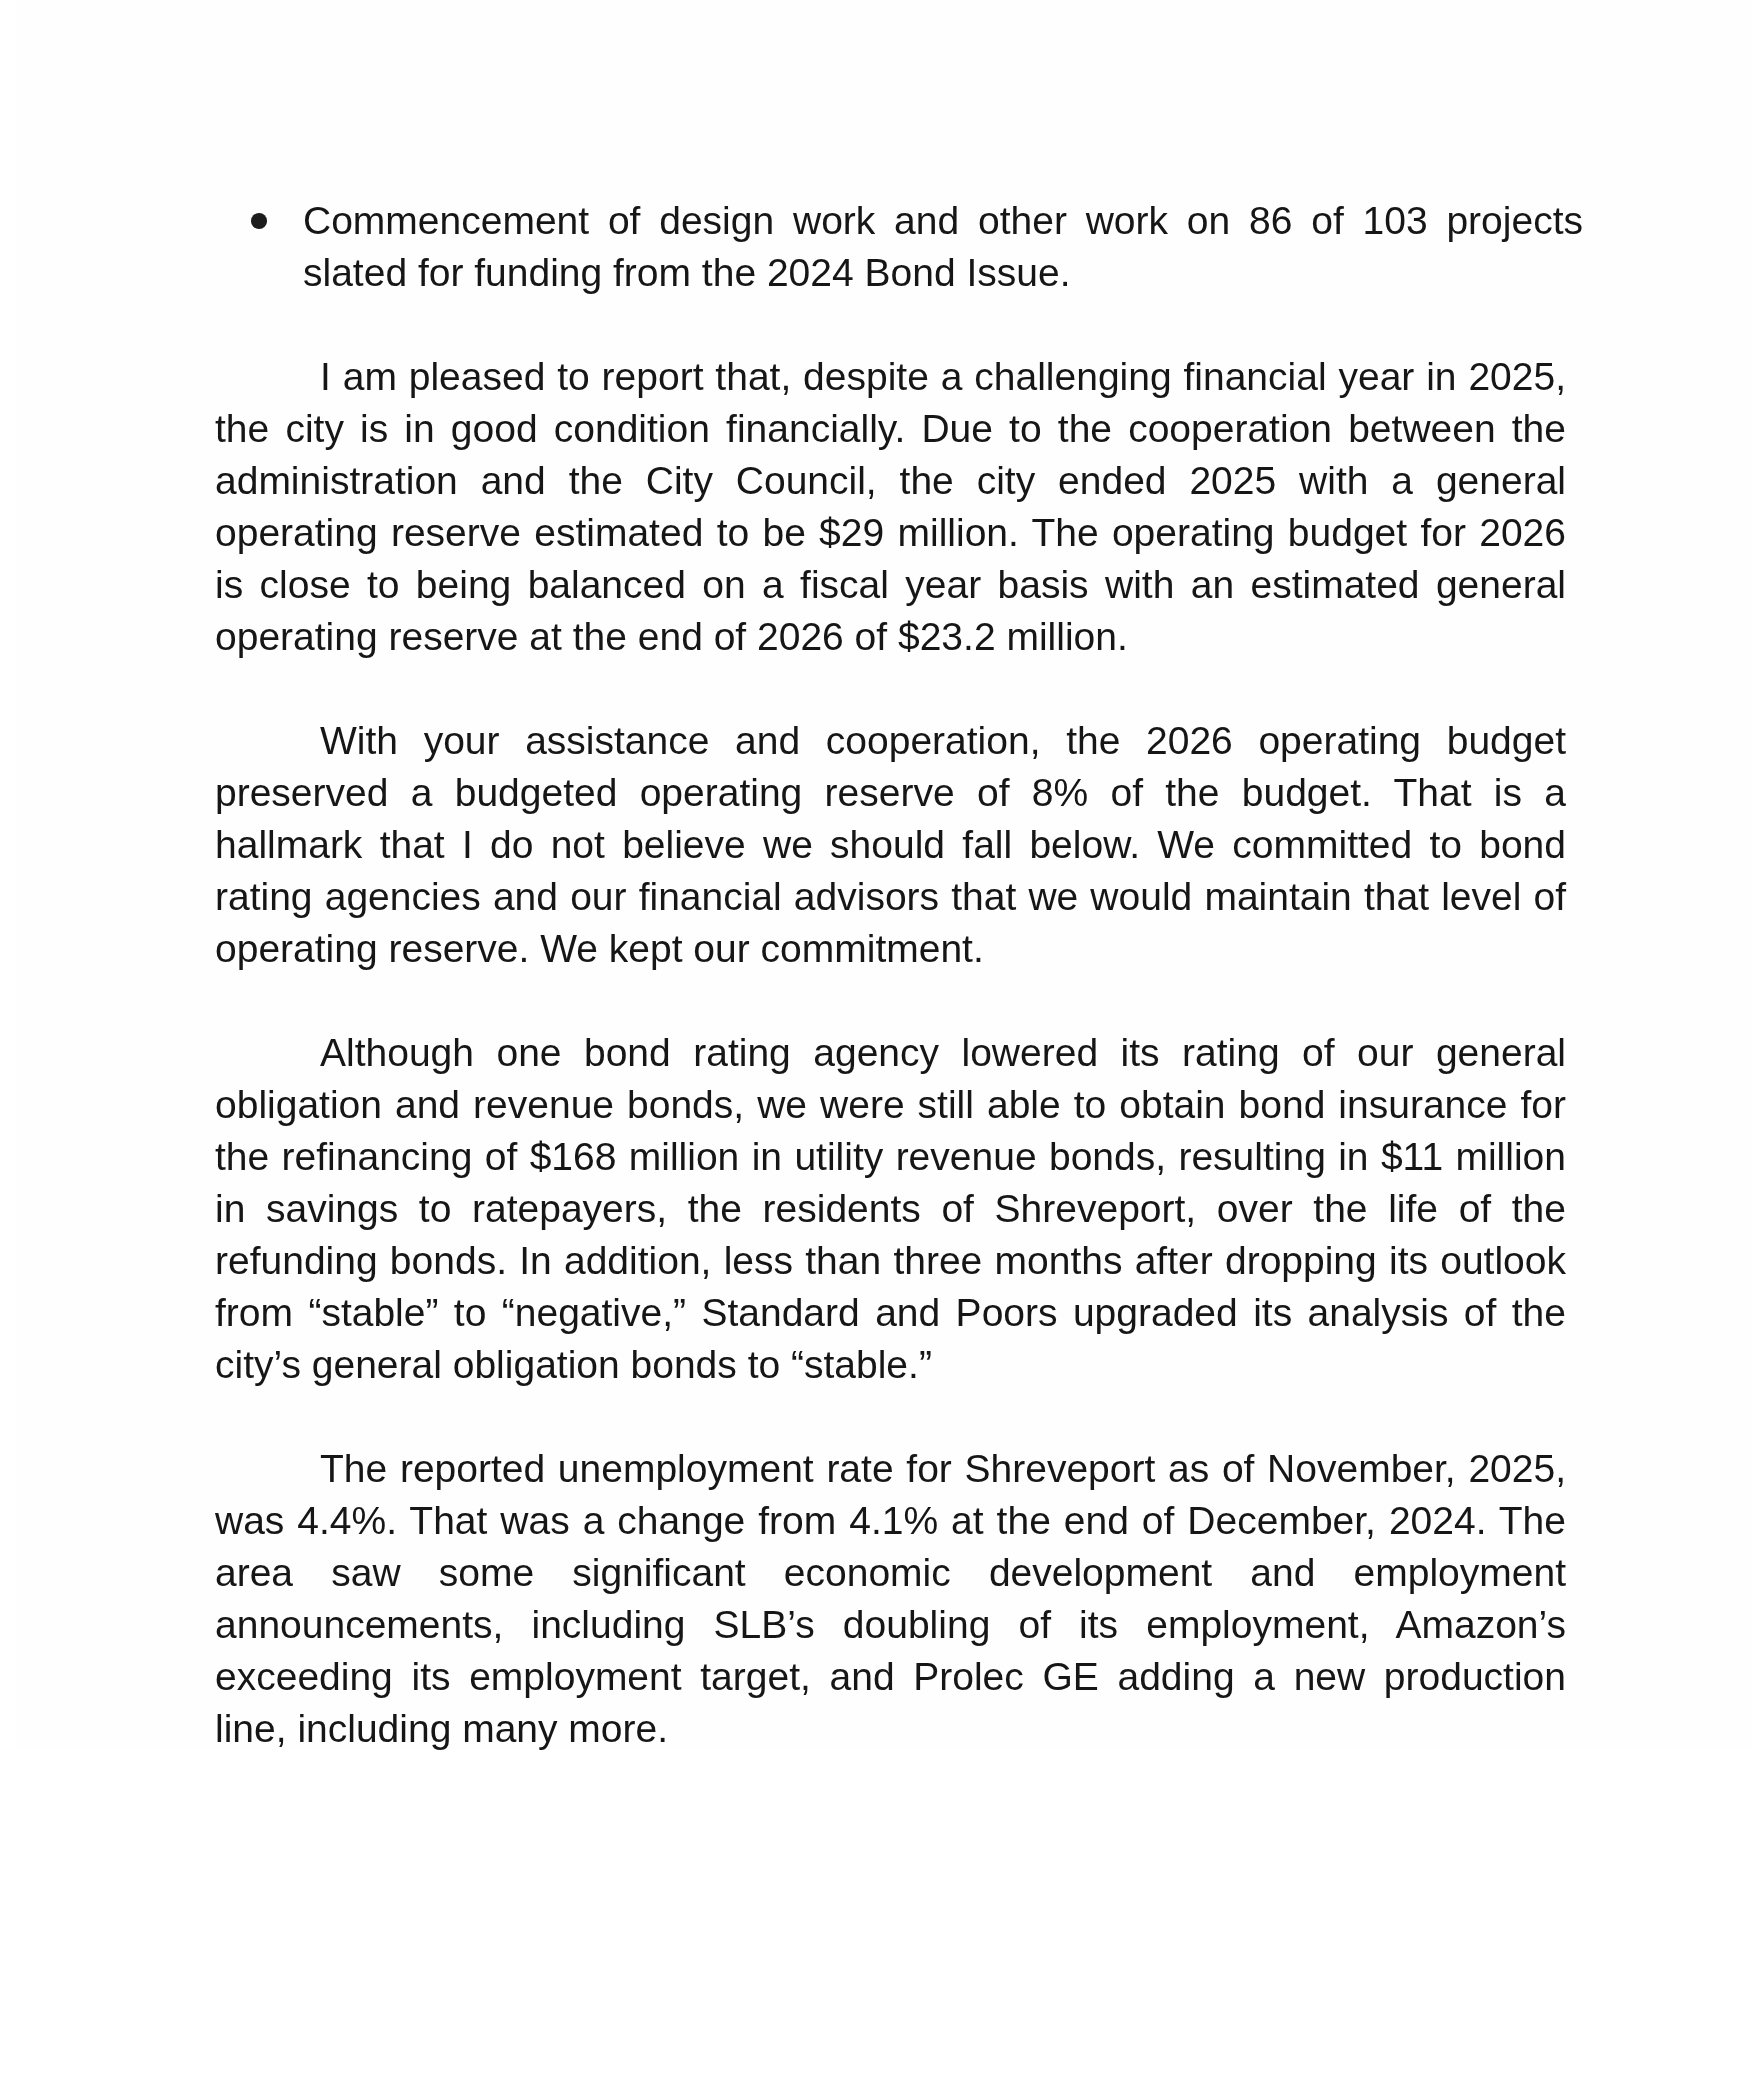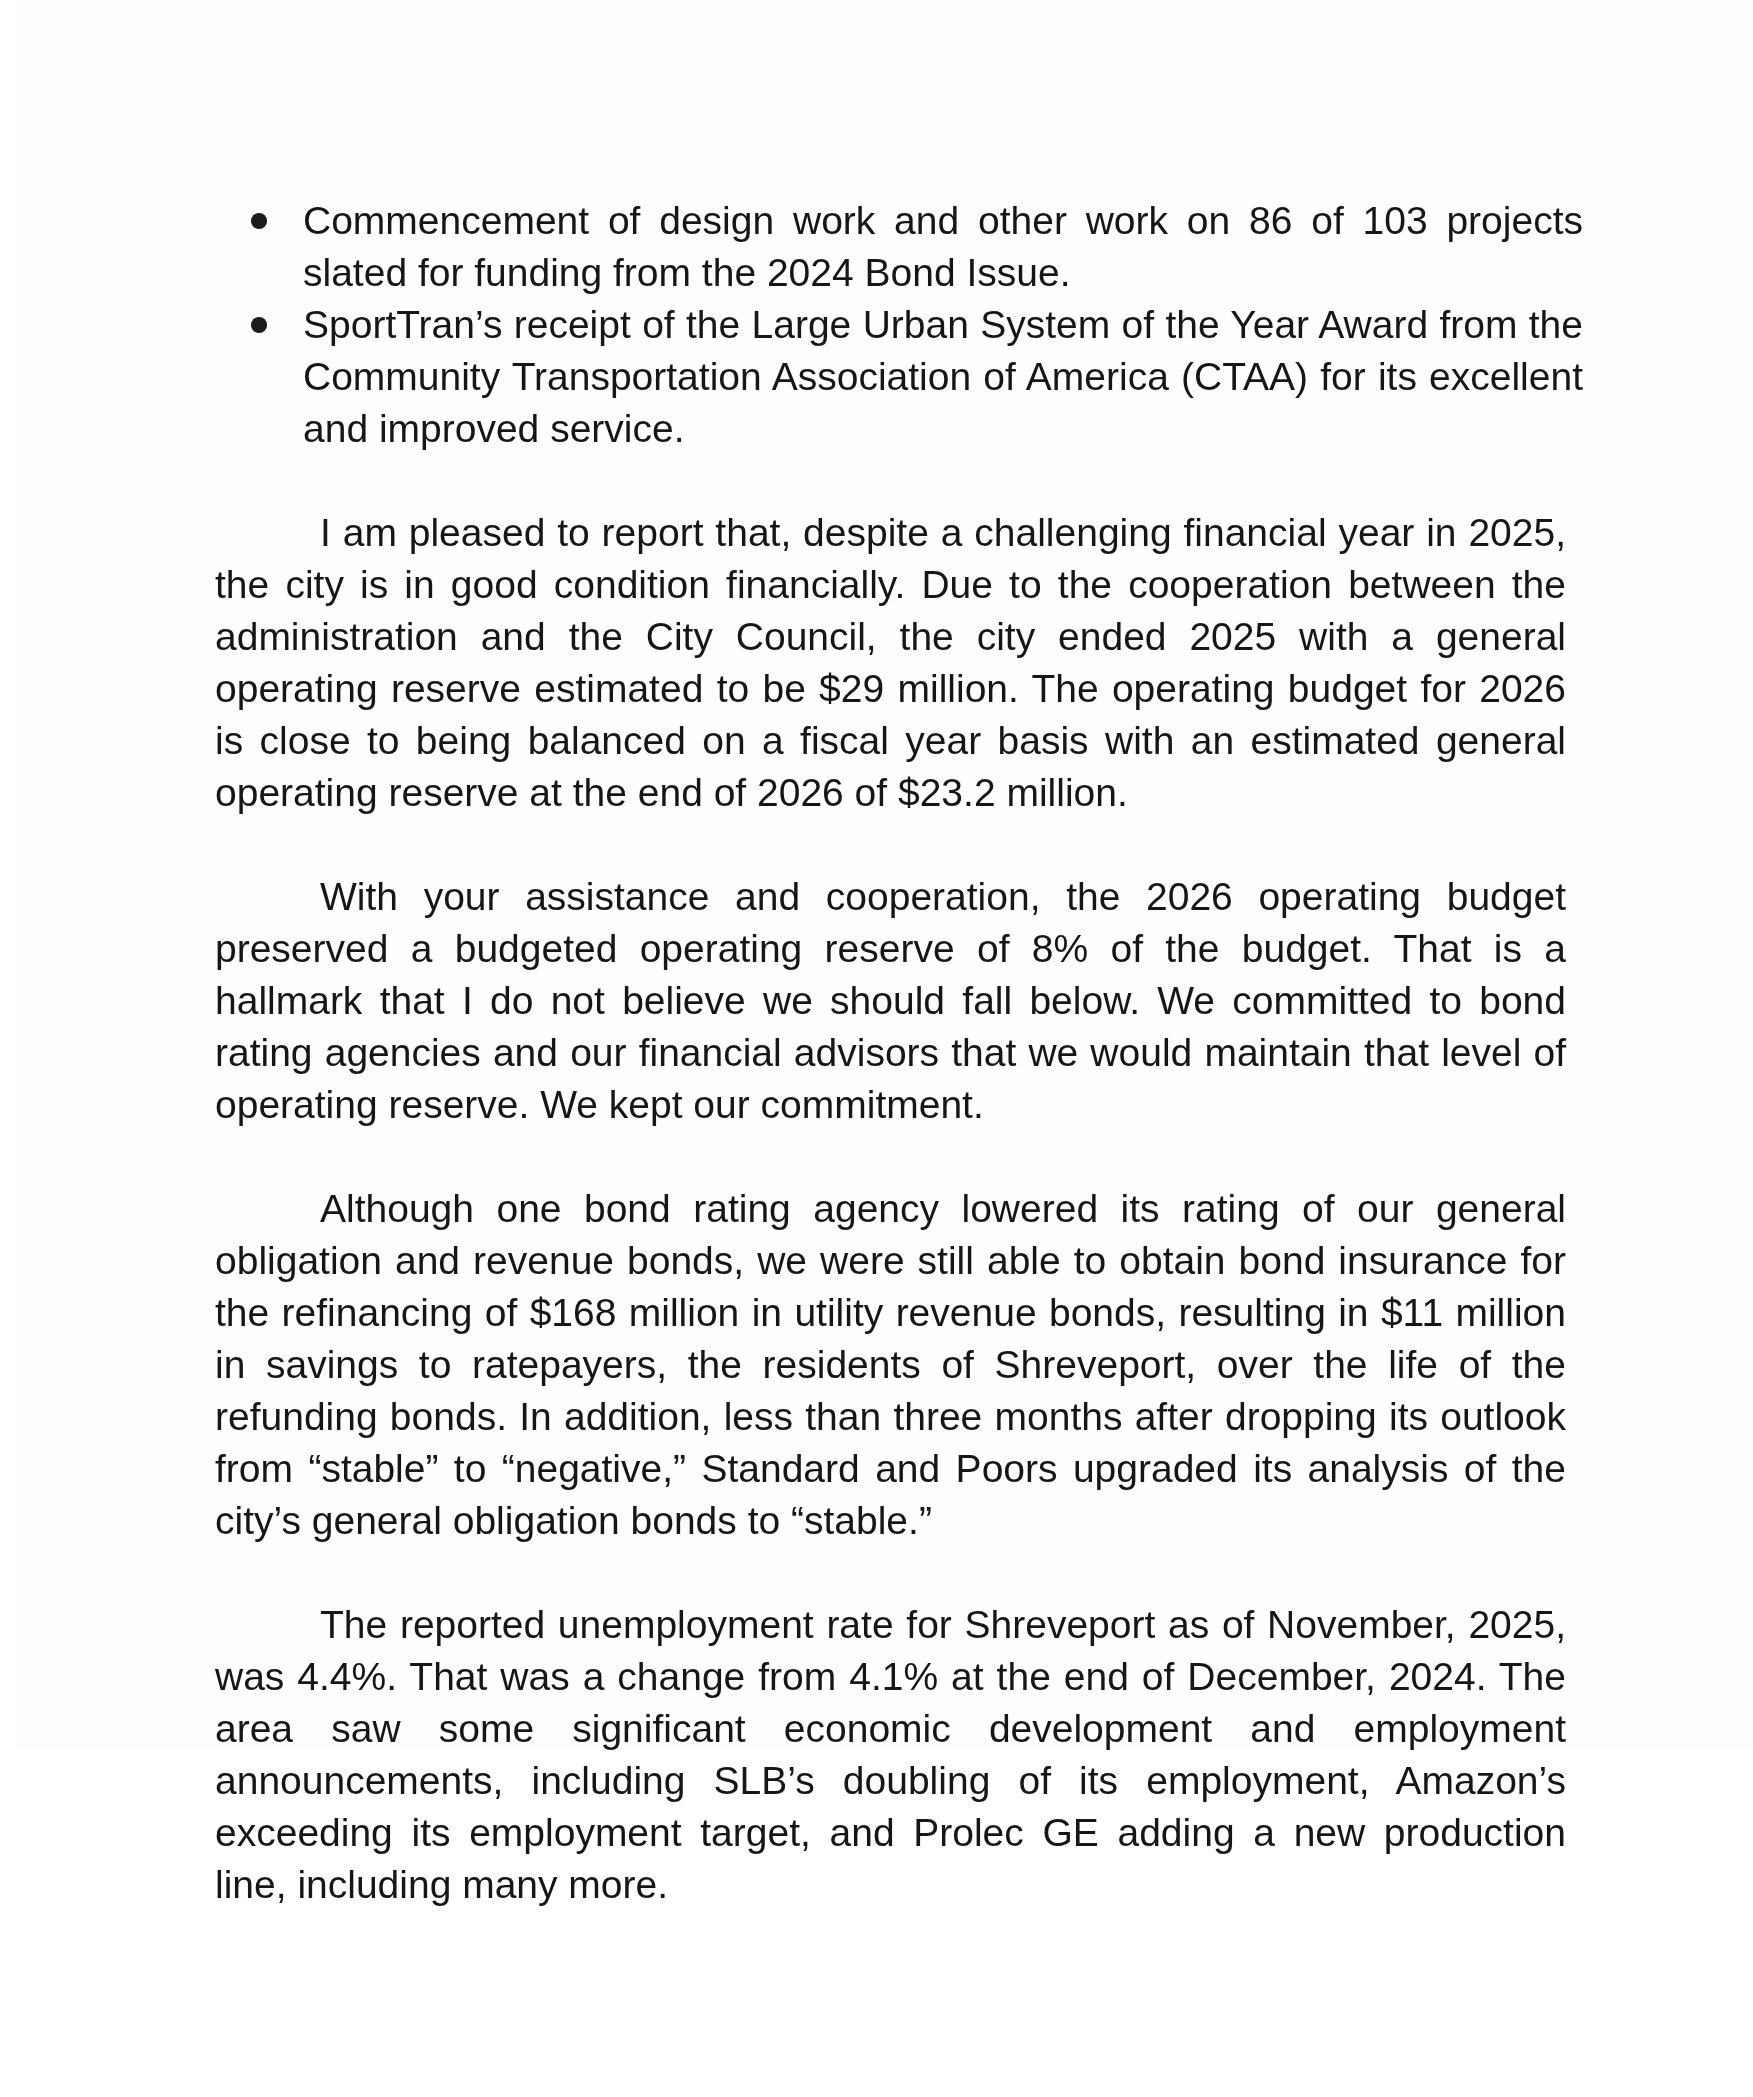--- a/index.html
+++ b/index.html
@@ -36,24 +36,20 @@
 </head>
 <body>
 
 <div class="page">
   <div class="content">
     <ul class="bullets">
       <li>
         <span class="dot"></span>
         <span>Commencement of design work and other work on 86 of 103 projects slated for funding from the 2024 Bond Issue.</span>
       </li>
-      <li>
-        <span class="dot"></span>
-        <span>SportTran’s receipt of the Large Urban System of the Year Award from the Community Transportation Association of America (CTAA) for its excellent and improved service.</span>
-      </li>
     </ul>
     <p class="para">I am pleased to report that, despite a challenging financial year in 2025, the city is in good condition financially. Due to the cooperation between the administration and the City Council, the city ended 2025 with a general operating reserve estimated to be $29 million. The operating budget for 2026 is close to being balanced on a fiscal year basis with an estimated general operating reserve at the end of 2026 of $23.2 million.</p>
     <p class="para">With your assistance and cooperation, the 2026 operating budget preserved a budgeted operating reserve of 8% of the budget. That is a hallmark that I do not believe we should fall below. We committed to bond rating agencies and our financial advisors that we would maintain that level of operating reserve.  We kept our commitment.</p>
     <p class="para">Although one bond rating agency lowered its rating of our general obligation and revenue bonds, we were still able to obtain bond insurance for the refinancing of $168 million in utility revenue bonds, resulting in $11 million in savings to ratepayers, the residents of Shreveport, over the life of the refunding bonds. In addition, less than three months after dropping its outlook from “stable” to “negative,” Standard and Poors upgraded its analysis of the city’s general obligation bonds to “stable.”</p>
     <p class="para">The reported unemployment rate for Shreveport as of November, 2025, was 4.4%. That was a change from 4.1% at the end of December, 2024. The area saw some significant economic development and employment announcements, including SLB’s doubling of its employment, Amazon’s exceeding its employment target, and Prolec GE adding a new production line, including many more.</p>
   </div>
 </div>
 
 
 </body></html>

